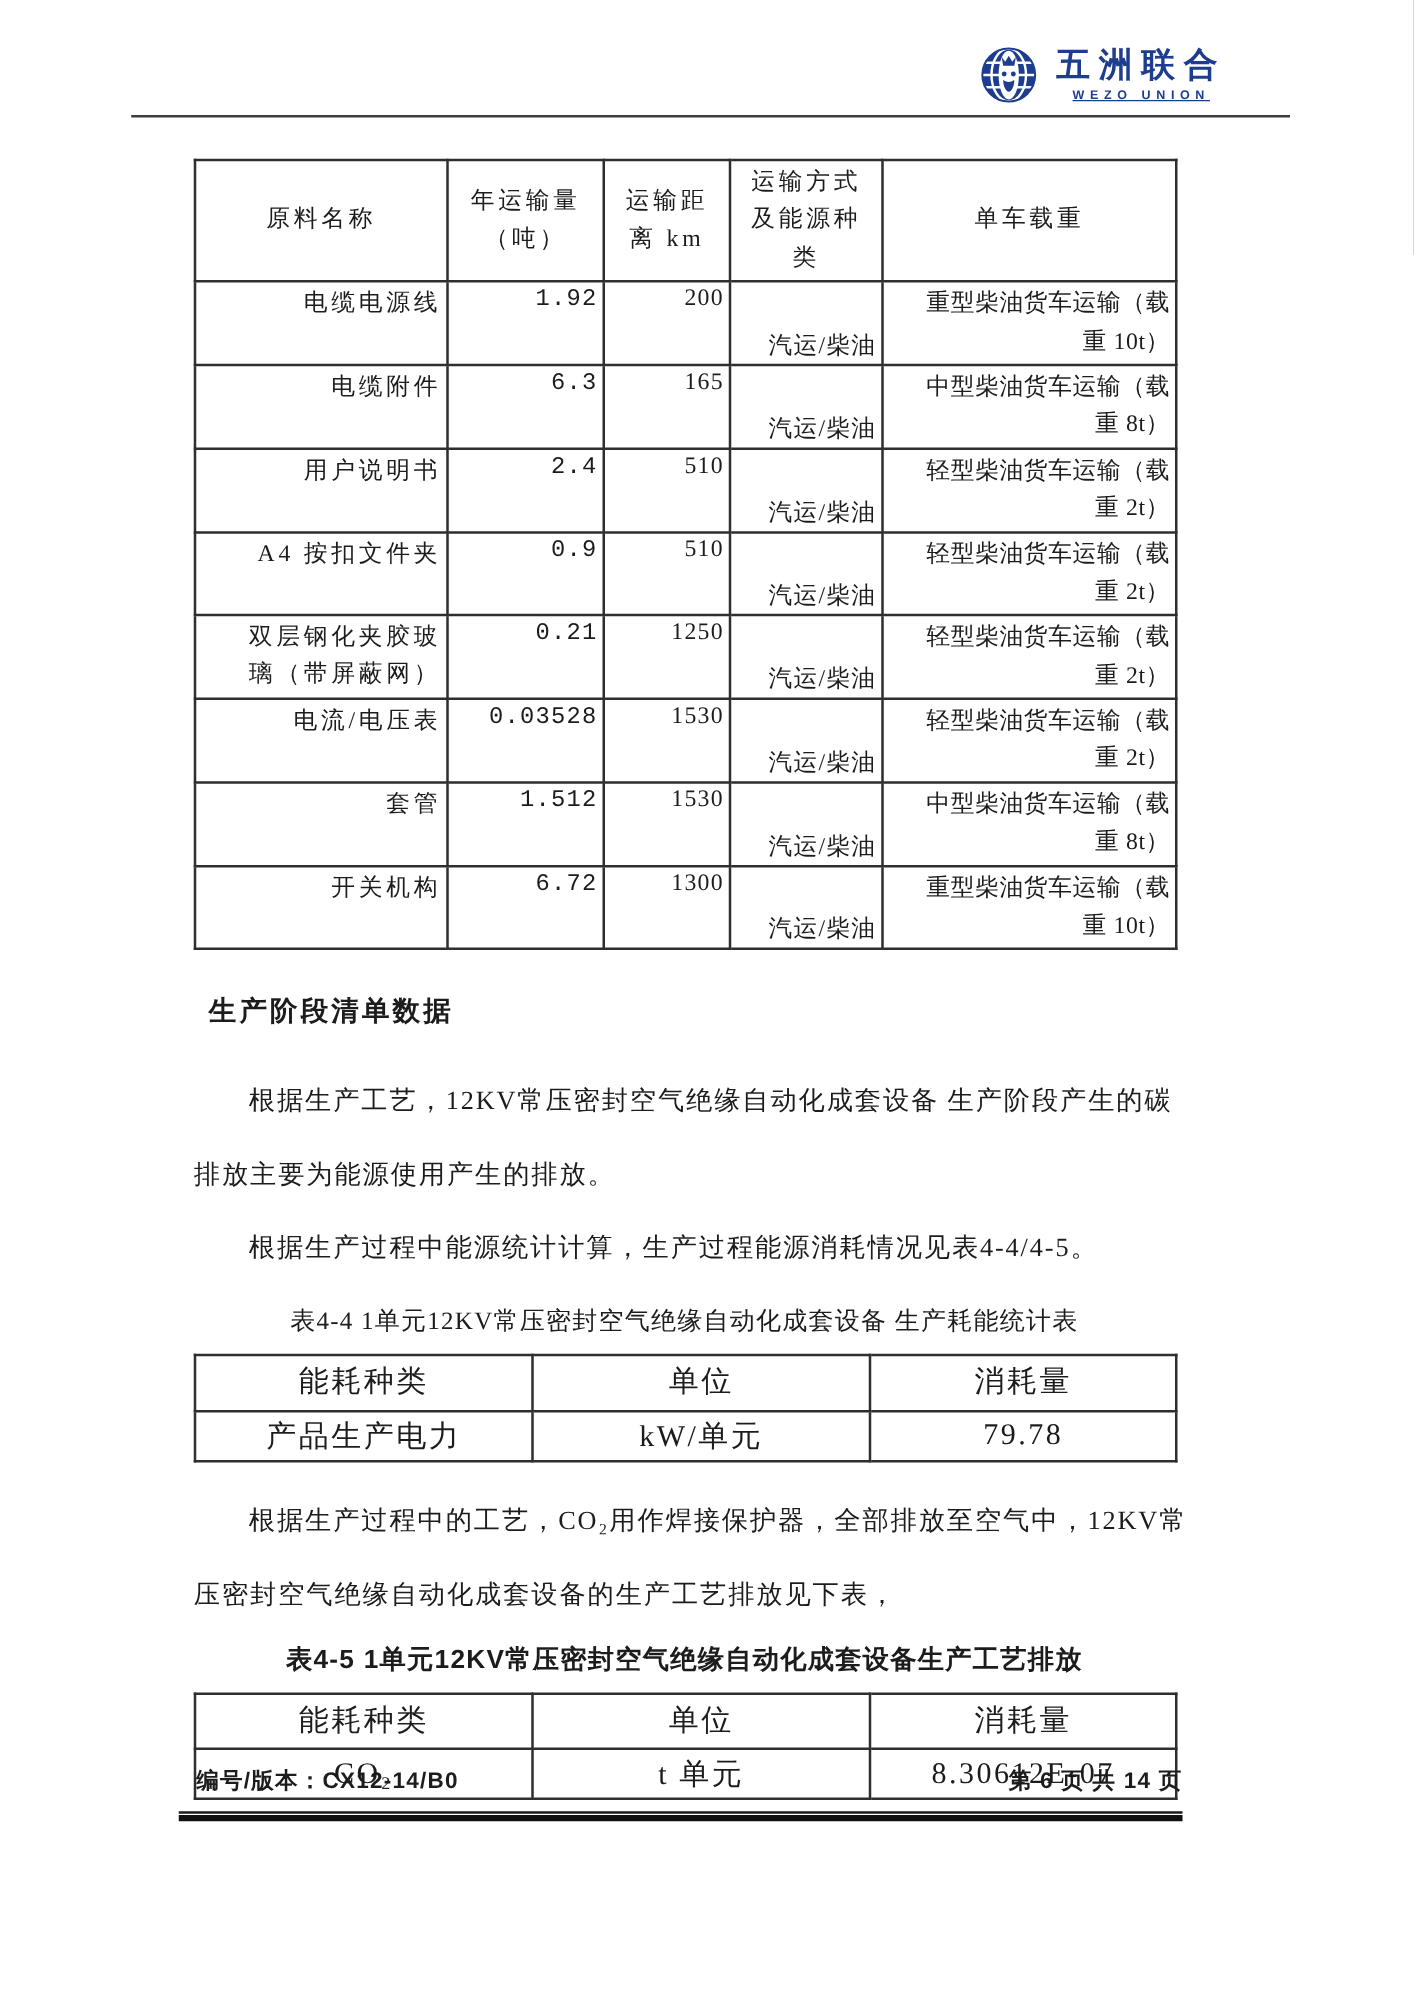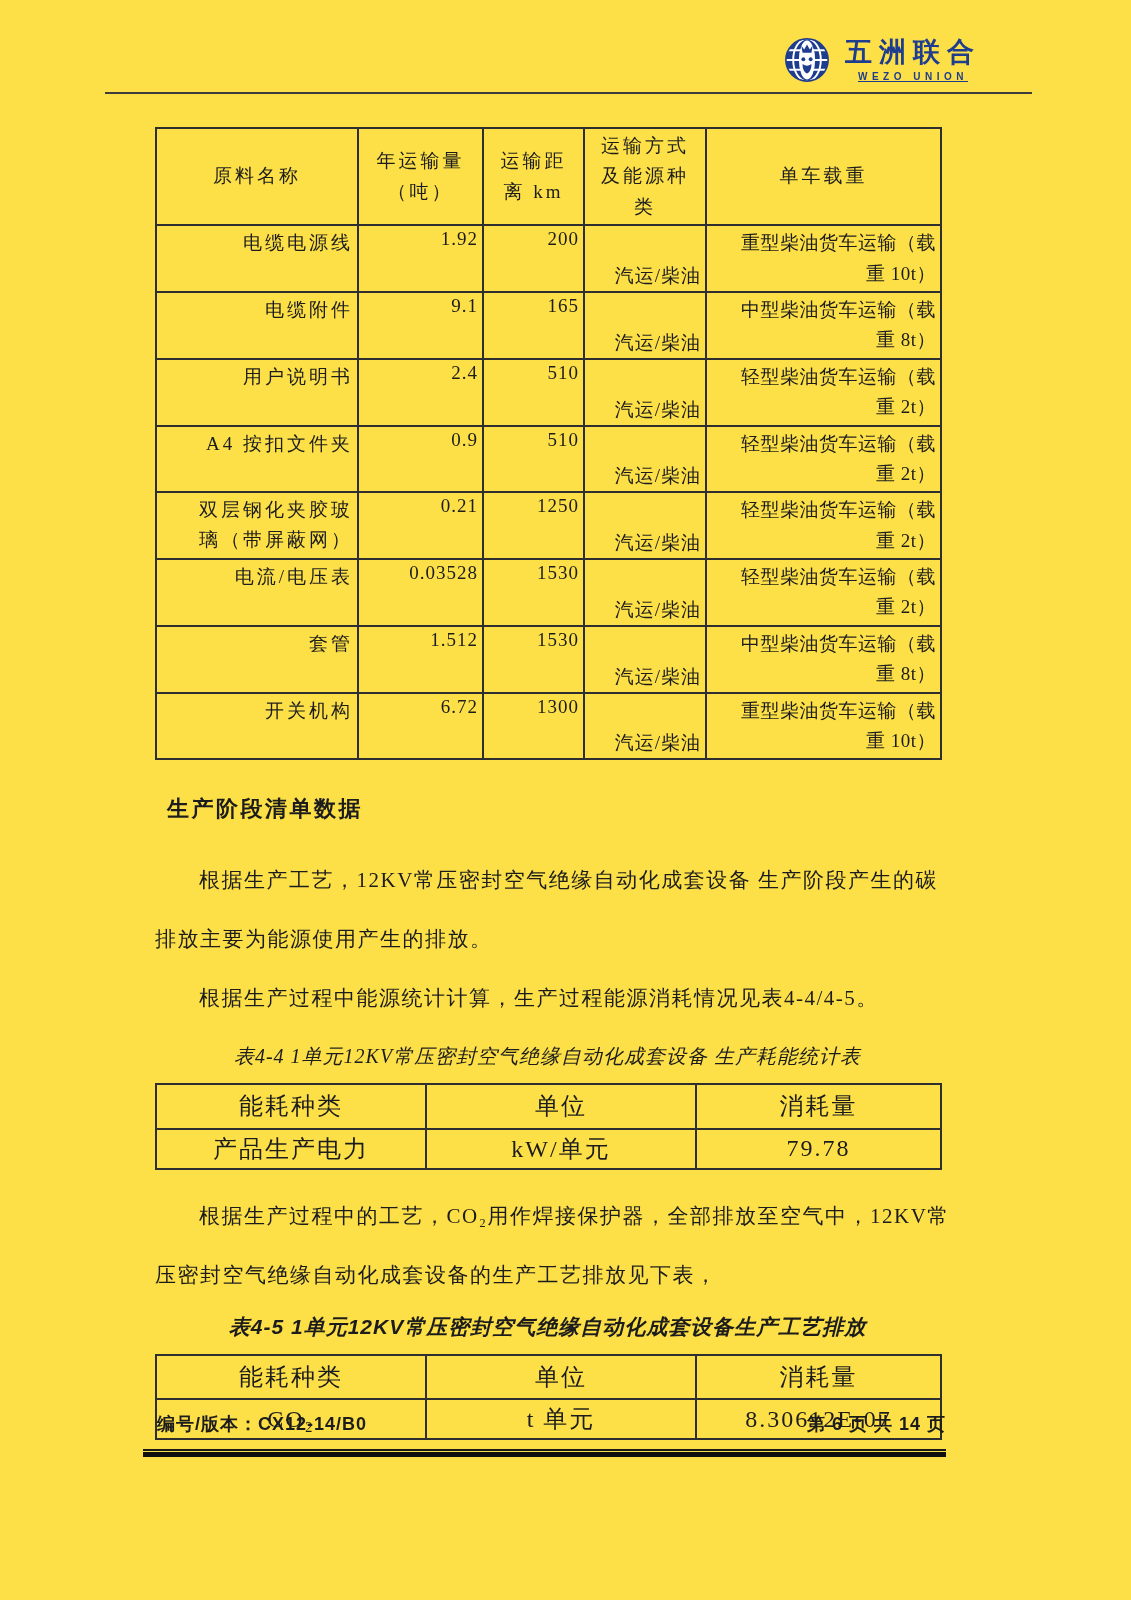--- a/index.html
+++ b/index.html
@@ -1,21 +1,21 @@
 <!DOCTYPE html>
 <html><head>
 <meta charset="utf-8">
 <style>
   * { box-sizing: border-box; }
   html,body { margin:0; padding:0; background:#9a9a9a; }
   .page {
     position: relative;
     width: 1131px; height: 1600px;
     margin: 0 auto;
-    background: #fde047;
+    background: #ffffff;
     font-family: "Liberation Serif", "DejaVu Serif", serif;
     color: #1c1c1c;
     overflow: hidden;
   }
 
   
   .logo { position:absolute; top:34px; right:150px; display:flex; align-items:center; gap:12px; }
   .logo-globe { width:52px; height:52px; }
   .logo-text { display:flex; flex-direction:column; align-items:center; }
   .logo-cn {
@@ -36,39 +36,39 @@
 
   
   table.doc-table { border-collapse:collapse; table-layout:fixed; width:785px; font-size:19px; }
   table.doc-table th, table.doc-table td { border:2px solid #2e2e2e; padding:2px 4px; }
   table.doc-table th {
     font-weight:normal; text-align:center; vertical-align:middle;
     letter-spacing:3px; white-space:pre-line; line-height:1.6; height:86px;
   }
   table.main tbody td { height:58px;text-align:right; }
   td.c-material { text-align:center; vertical-align:top; padding-top:6px; letter-spacing:3px; white-space:pre-line; line-height:1.55; }
-  td.c-volume   { text-align:center; vertical-align:top; padding-top:6px; letter-spacing:1px; }
+  td.c-volume   { text-align:center; vertical-align:top; padding-top:6px; letter-spacing:1px;font-family:Liberation Mono, monospace; }
   td.c-distance { text-align:left;  vertical-align:top; padding:6px 0 0 10px; letter-spacing:1px; }
   td.c-mode     { text-align:center; vertical-align:bottom; padding-bottom:9px; letter-spacing:1px; }
   td.c-load     { text-align:center; vertical-align:middle; letter-spacing:0.5px; white-space:pre-line; line-height:1.6; }
 
   
   .section-heading {
     margin:34px 0 0 12px;
     font-family:"Liberation Sans", sans-serif;
     font-weight:bold; font-size:22px; letter-spacing:2.5px;
   }
   .para { margin:0; font-size:21px; letter-spacing:1.5px; line-height:59px; text-align:justify; }
   .para .line { min-height:59px; }
   .para .first-line { padding-left:44px; }
   .para-1 { margin-top:27px; }
   .para-3 { margin-top:17px; }
 
   
-  .tbl-caption { width:785px; text-align:center; font-size:20px; letter-spacing:1px; margin-top:15px;font-style:italic; }
+  .tbl-caption { width:785px; text-align:center; font-size:20px; letter-spacing:1px; margin-top:15px; }
   .tbl-caption.bold { font-family:"Liberation Sans", sans-serif; font-weight:bold; font-size:21px; margin-top:8px; }
 
   
   table.small { margin-top:13px; font-size:24px; }
   table.small th { height:36px; letter-spacing:2px; white-space:normal; }
   table.small td { height:40px; text-align:center; vertical-align:middle; letter-spacing:2px; }
 
   
   .footer-rule { position:absolute; left:143px; top:1449px; width:803px; }
   .footer-rule .thin  { height:2px; background:#1a1a1a; }
@@ -142,21 +142,21 @@
         <tr>
           <td class="c-material">电缆电源线</td>
           <td class="c-volume">1.92</td>
           <td class="c-distance">200</td>
           <td class="c-mode">汽运/柴油</td>
           <td class="c-load">重型柴油货车运输（载
 重 10t）</td>
         </tr>
         <tr>
           <td class="c-material">电缆附件</td>
-          <td class="c-volume">9.1</td>
+          <td class="c-volume">6.3</td>
           <td class="c-distance">165</td>
           <td class="c-mode">汽运/柴油</td>
           <td class="c-load">中型柴油货车运输（载
 重 8t）</td>
         </tr>
         <tr>
           <td class="c-material">用户说明书</td>
           <td class="c-volume">2.4</td>
           <td class="c-distance">510</td>
           <td class="c-mode">汽运/柴油</td>

